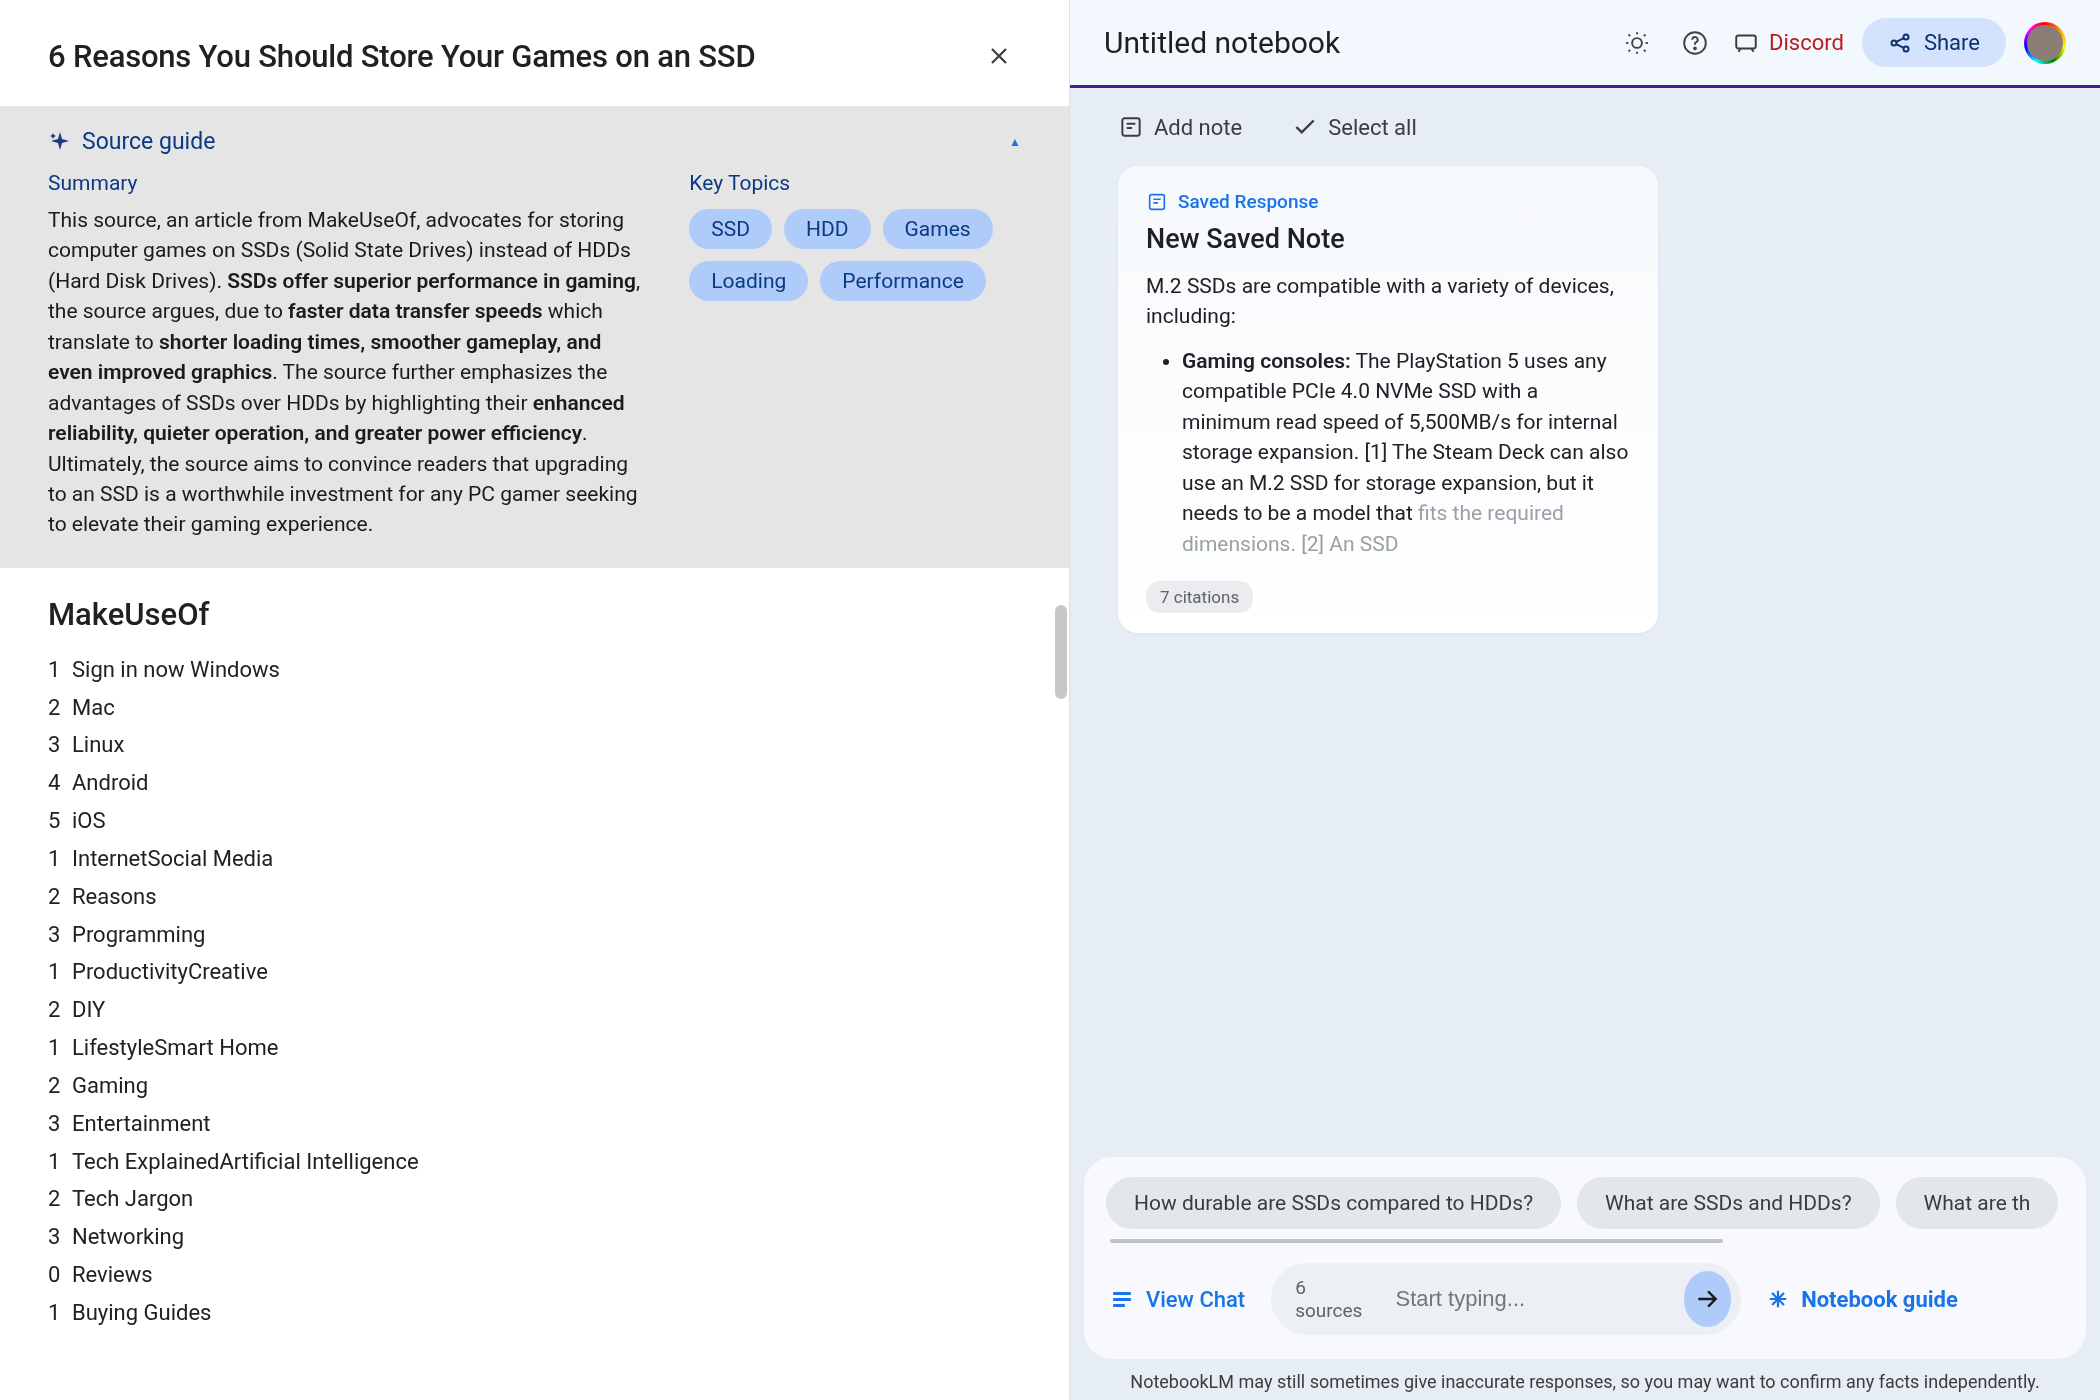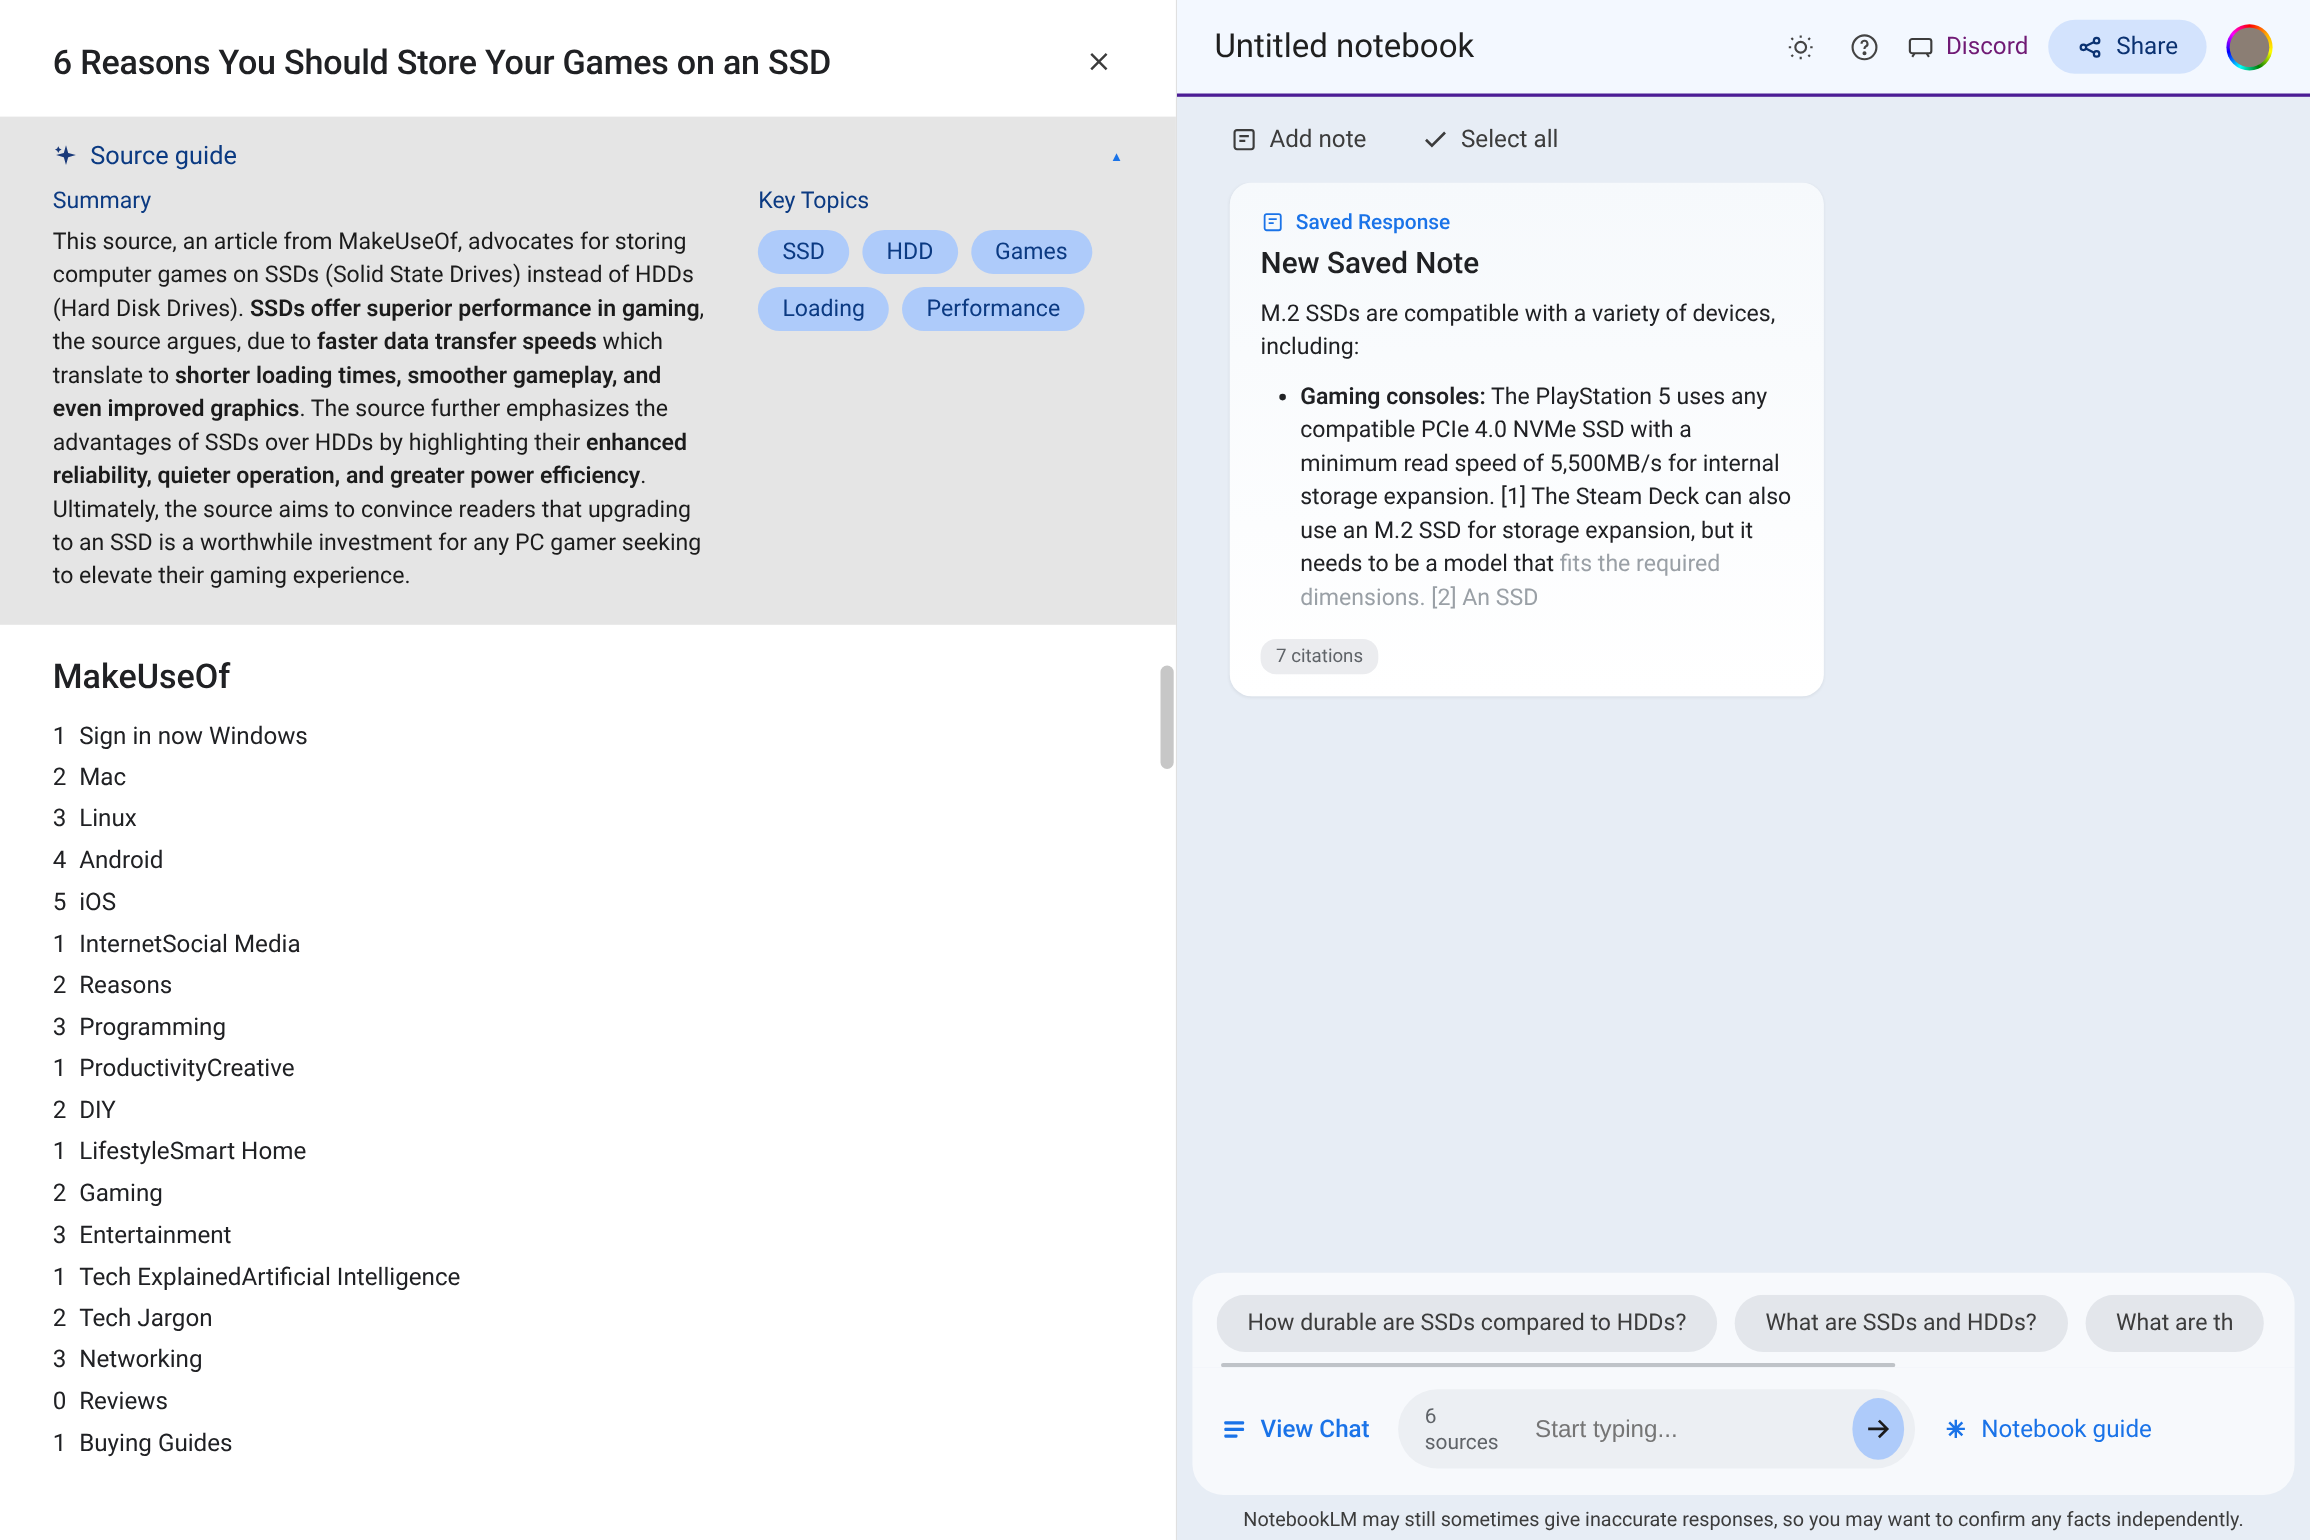--- a/index.html
+++ b/index.html
@@ -29,21 +29,21 @@
 .art-site { font-size: 31px; font-weight: 500; margin-bottom: 18px; }
 .art-list { list-style: none; }
 .art-list li { display: flex; gap: 10px; font-size: 22px; line-height: 1.72; }
 .art-list .n { width: 14px; text-align: left; font-variant-numeric: tabular-nums; }
 .scroll-thumb { position: absolute; right: 2px; top: 605px; width: 12px; height: 94px; background: #c7c7c7; border-radius: 6px; }
 .right-panel { flex: 1; background: #e7edf5; display: flex; flex-direction: column; position: relative; }
 .right-header { background: #f3f8ff; display: flex; align-items: center; padding: 18px 34px 18px 34px; gap: 18px; border-bottom: 3px solid #4c1d95; }
 .nb-title { font-size: 30px; font-weight: 400; color: #1f1f1f; flex: 1; }
 .hdr-icon { width: 40px; height: 40px; display: flex; align-items: center; justify-content: center; border-radius: 50%; cursor: pointer; }
 .hdr-icon svg { width: 26px; height: 26px; stroke: #444; }
-.discord { display: flex; align-items: center; gap: 10px; color: #701a75; font-size: 22px; cursor: pointer; }
+.discord { display: flex; align-items: center; gap: 10px; color: #b91c1c; font-size: 22px; cursor: pointer; }
 .share-btn { display: flex; align-items: center; gap: 12px; background: #d3e3fd; color: #0b3271; padding: 12px 26px; border-radius: 34px; font-size: 22px; cursor: pointer; }
 .avatar { width: 42px; height: 42px; border-radius: 50%; background: conic-gradient(red, orange, yellow, green, cyan, blue, magenta, red); padding: 3px; }
 .avatar-inner { width: 100%; height: 100%; border-radius: 50%; background: #8b7e74; }
 .toolbar { display: flex; gap: 50px; padding: 26px 48px; }
 .tool-btn { display: flex; align-items: center; gap: 10px; font-size: 22px; color: #3c3c3c; cursor: pointer; }
 .tool-btn svg { width: 26px; height: 26px; }
 .notes-area { flex: 1; padding: 0 48px; overflow: hidden; }
 .note-card { background: linear-gradient(#f6f9fc, #ffffff); border-radius: 20px; padding: 24px 28px 20px 28px; max-width: 540px; box-shadow: 0 1px 3px rgba(0,0,0,0.06); }
 .note-tag { display: flex; align-items: center; gap: 10px; color: #1a73e8; font-size: 19px; font-weight: 500; margin-bottom: 10px; }
 .note-title { font-size: 27px; font-weight: 500; margin-bottom: 16px; }
@@ -57,21 +57,21 @@
 .suggestions { display: flex; gap: 16px; overflow: hidden; }
 .sugg { white-space: nowrap; background: #e3e6eb; color: #3c3c3c; padding: 14px 28px; border-radius: 28px; font-size: 21px; cursor: pointer; }
 .sugg-scroll { height: 4px; background: #bfc3c8; width: 64%; margin: 10px 0 0 4px; border-radius: 2px; }
 .chat-row { background: #f7f9fc; display: flex; align-items: center; gap: 26px; padding: 20px 26px 24px 26px; border-radius: 0 0 28px 28px; }
 .view-chat { display: flex; align-items: center; gap: 12px; color: #1a73e8; font-size: 22px; font-weight: 500; cursor: pointer; }
 .input-pill { flex: 1; max-width: 470px; display: flex; align-items: center; background: #eceff3; border-radius: 42px; padding: 8px 10px 8px 24px; }
 .src-count { color: #5f6368; font-size: 19px; margin-right: 18px; }
 .chat-input { flex: 1; border: none; outline: none; background: transparent; font-size: 22px; color: #5f6368; margin-left: 12px; }
 .send-btn { width: 56px; height: 56px; border-radius: 50%; background: #aecbfa; display: flex; align-items: center; justify-content: center; cursor: pointer; }
 .send-btn svg { width: 26px; height: 26px; }
-.nb-guide { display: flex; align-items: center; gap: 12px; color: #1a73e8; font-size: 22px; font-weight: 400; cursor: pointer; }
+.nb-guide { display: flex; align-items: center; gap: 12px; color: #1a73e8; font-size: 22px; font-weight: 700; cursor: pointer; }
 .disclaimer { text-align: center; font-size: 18px; color: #3c3c3c; padding: 4px 0 8px 0; background: #e7edf5; }
 </style>
 </head>
 <body>
 
 <div class="app">
   <div class="left-panel">
     <div class="left-header">
       <div class="left-title">6 Reasons You Should Store Your Games on an SSD</div>
       <div class="close-btn">

